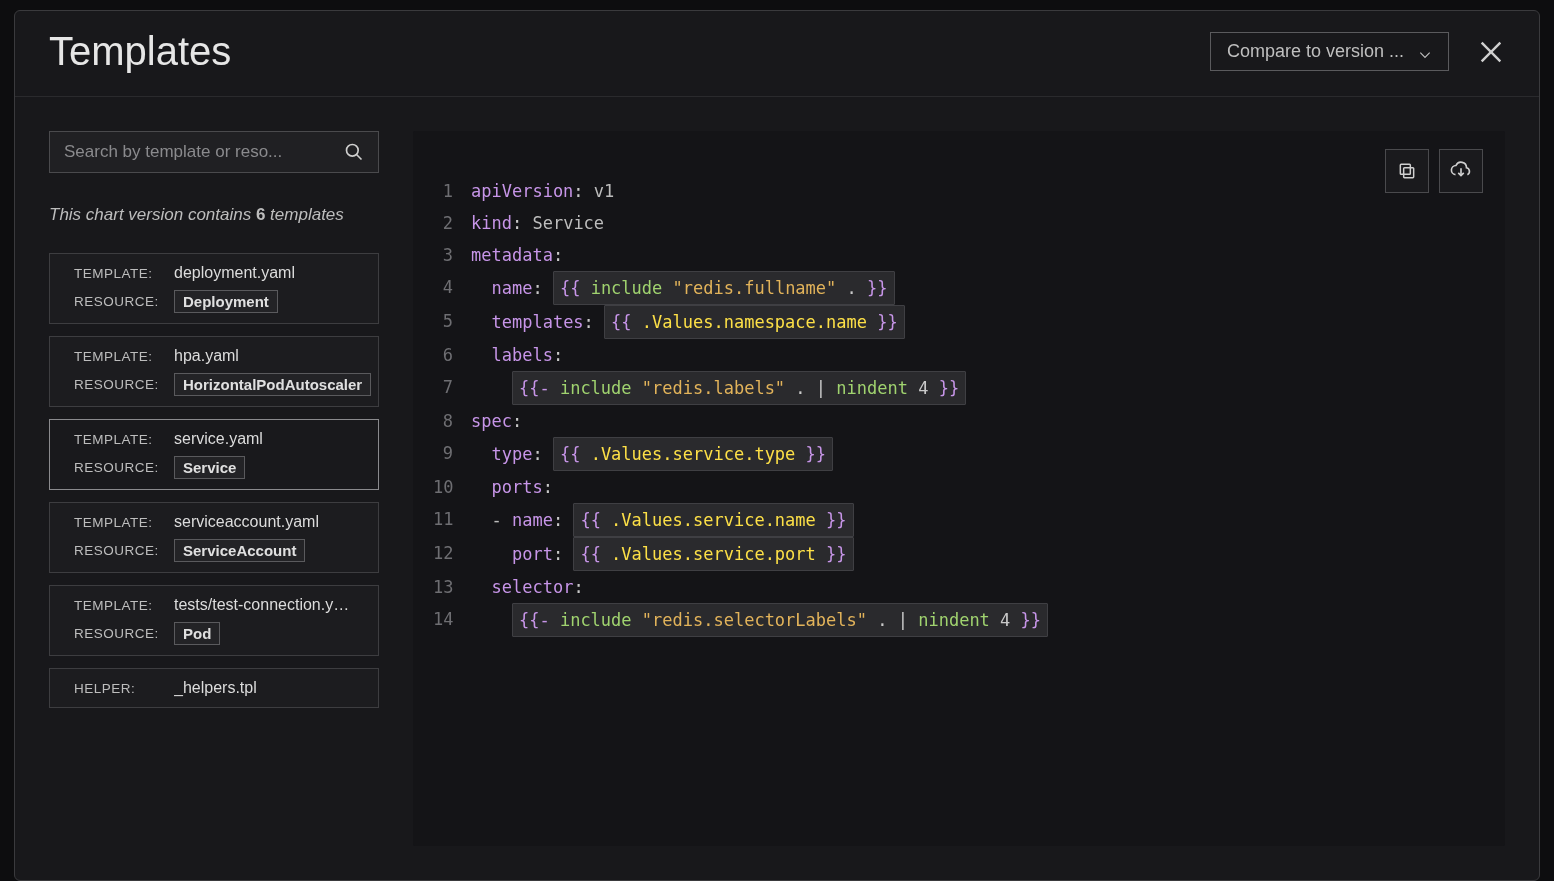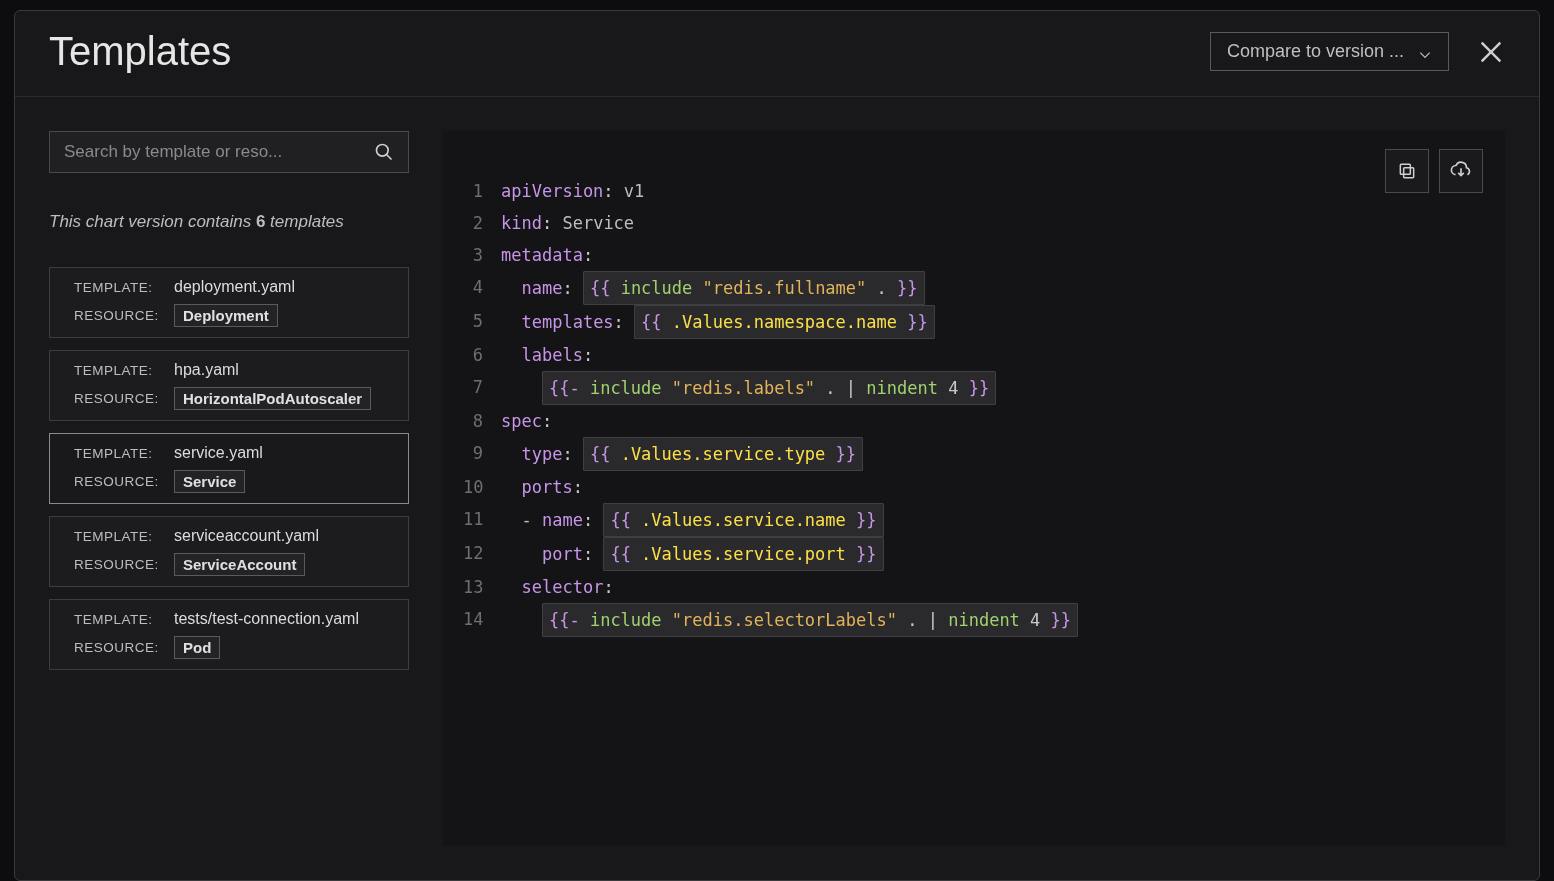--- a/index.html
+++ b/index.html
@@ -57,25 +57,25 @@
   .close-btn svg { stroke: #d0d0d0; }
 
   .dialog-body {
     flex: 1;
     display: flex;
     gap: 34px;
     padding: 34px;
     overflow: hidden;
   }
   .sidebar {
-    width: 360px;
+    width: 330px;
     flex-shrink: 0;
     display: flex;
     flex-direction: column;
-    gap: 33px;
+    gap: 26px;
   }
   .search-box {
     border: 1px solid #4a4a4d;
     background: #202023;
     display: flex;
     align-items: center;
     padding: 10px 14px;
     gap: 10px;
   }
   .search-box input {
@@ -279,20 +279,26 @@
             </div>
           </div>
           <div class="template-card">
             <div class="card-row">
               <div class="card-label">TEMPLATE:</div>
               <div class="card-value">tests/test-connection.yaml</div>
             </div>
             <div class="card-row">
               <div class="card-label">RESOURCE:</div>
               <div class="resource-badge">Pod</div>
+            </div>
+          </div>
+          <div class="template-card">
+            <div class="card-row">
+              <div class="card-label">HELPER:</div>
+              <div class="card-value">_helpers.tpl</div>
             </div>
           </div>
         </div>
     </div>
 
     <div class="code-panel">
       <div class="code-actions">
         <div class="icon-btn">
           <svg width="20" height="20" viewBox="0 0 24 24" fill="none" stroke-width="1.8">
               <rect x="8" y="8" width="12" height="12" rx="1"></rect>

